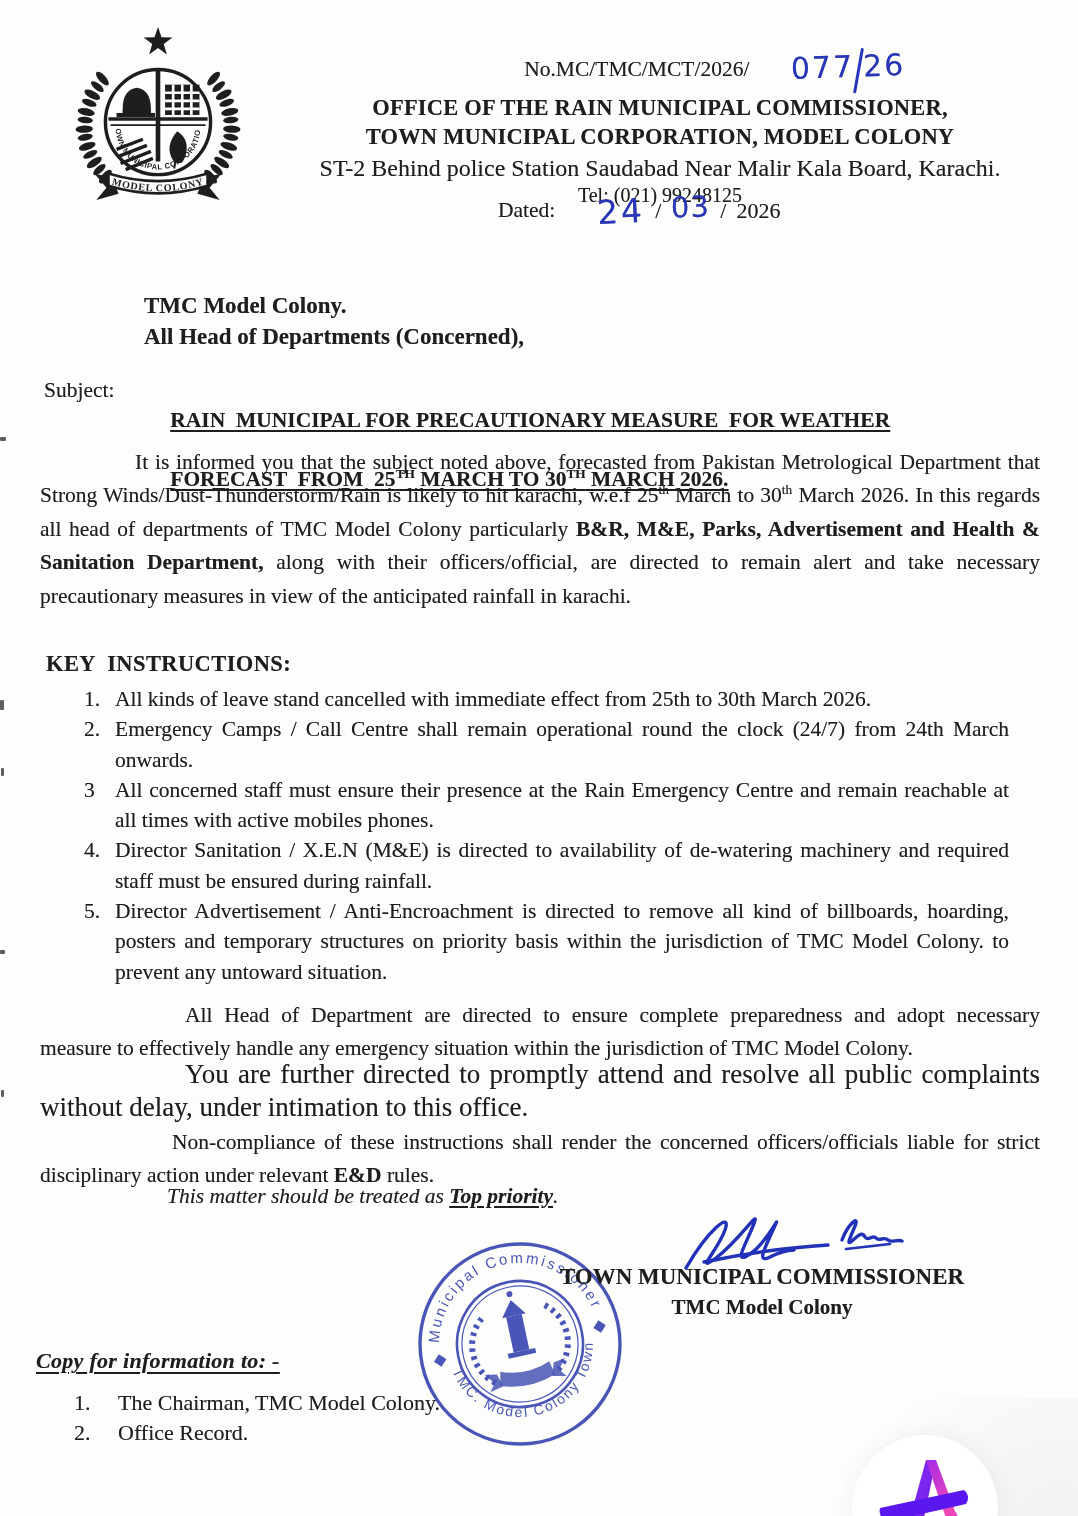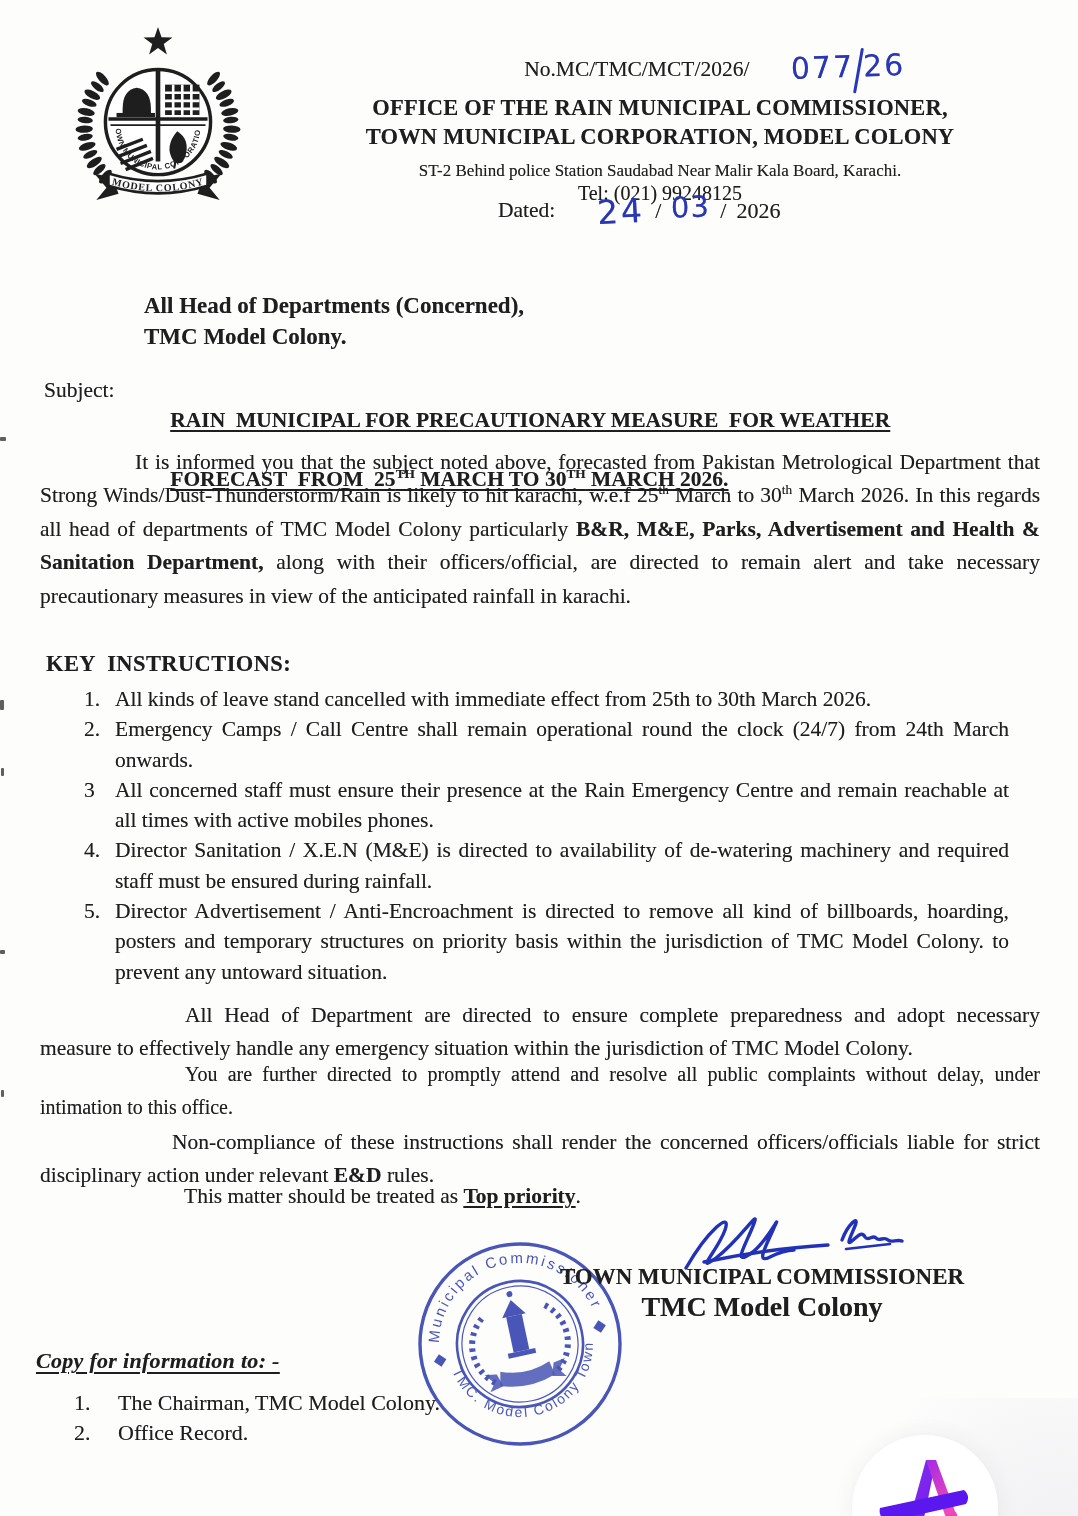--- a/index.html
+++ b/index.html
@@ -12,21 +12,21 @@
   .sup{font-size:.62em;vertical-align:super;line-height:0;}
   .just{text-align:justify;}
   .u2{text-decoration:underline;text-decoration-thickness:2px;text-underline-offset:3px;}
 
   
   .hdr{left:310px;top:56px;width:700px;text-align:center;line-height:1.28;}
   .refline{display:flex;justify-content:center;align-items:flex-start;transform:translateX(55px);font-size:21.5px;gap:36px;}
   .refhand{font-size:30px;margin-left:6px;margin-top:-8px;transform:rotate(-2deg);letter-spacing:2px;display:flex;align-items:flex-start;}
   .refslash{display:inline-block;width:3px;height:46px;background:#2836bb;transform:rotate(12deg);margin:0 3px;border-radius:2px;}
   .office{font-size:22.5px;font-weight:bold;letter-spacing:.2px;}
-  .addr{font-size:17px;margin-top:8px;}
+  .addr{font-size:24px;margin-top:1px;}
   .tel{font-size:20px;}
   .dated{left:498px;top:198px;font-size:21.5px;display:flex;align-items:flex-start;}
   .dday{font-size:33px;margin-left:42px;margin-top:-6px;transform:rotate(-3deg);letter-spacing:3px;}
   .dsl{margin:0 10px;font-size:22px;}
   .dmon{font-size:29px;margin-top:-8px;transform:rotate(-2deg);letter-spacing:1px;}
   .dyr{font-size:22px;text-align:center;}
 
   
   .rcpt{left:144px;top:290px;font-size:23px;font-weight:bold;line-height:31px;}
   .subj{left:44px;top:376px;width:916px;display:flex;font-size:21.5px;line-height:29.5px;}
@@ -35,29 +35,29 @@
   .subj-text .u2{text-decoration-thickness:2.2px;}
 
   
   .p1{left:40px;top:446px;width:1000px;font-size:21.5px;line-height:33.4px;text-indent:95px;}
   .keyhead{left:46px;top:651px;font-size:22.5px;font-weight:bold;letter-spacing:.4px;white-space:pre;}
   .insts{left:84px;top:684px;width:925px;font-size:21.5px;line-height:30.3px;}
   .inst-row{display:flex;}
   .inst-num{flex:0 0 31px;}
   .inst-text{flex:1;text-align:justify;}
   .p2{left:40px;top:988px;width:1000px;font-size:21.5px;line-height:33px;text-indent:145px;margin-top:11px;}
-  .p3{left:40px;top:1058px;width:1000px;font-size:20px;line-height:33px;text-indent:145px;}
+  .p3{left:40px;top:1058px;width:1000px;font-size:27px;line-height:33px;text-indent:145px;}
   .p4{left:40px;top:1126px;width:1000px;font-size:21.5px;line-height:33px;text-indent:132px;}
-  .p5{left:184px;top:1184px;font-size:21.5px;}
+  .p5{left:167px;top:1184px;font-size:21.5px;font-style:italic;}
 
   
   .sigsvg{left:672px;top:1200px;}
   .sigblock{left:552px;top:1262px;width:420px;text-align:center;font-weight:bold;line-height:30px;}
   .sigblock .l1{font-size:23px;}
-  .sigblock .l2{font-size:28px;}
+  .sigblock .l2{font-size:21px;}
 
   
   .stamp{left:411px;top:1235px;mix-blend-mode:multiply;opacity:.93;}
 
   
   .copyhead{left:36px;top:1348px;font-size:22px;font-weight:bold;font-style:italic;
             text-decoration:underline;text-decoration-thickness:2.4px;text-underline-offset:4px;letter-spacing:.3px;}
   .copyitems{left:74px;top:1388px;font-size:22px;line-height:30px;}
   .copy-row{display:flex;}
   .copy-num{flex:0 0 44px;}
@@ -183,22 +183,22 @@
   <div class="abs dated ink">
     <span>Dated:</span>
     <span class="hand dday">24</span>
     <span class="dsl">/</span>
     <span class="hand dmon">03</span>
     <span class="dsl">/</span>
     <span class="dyr">2026</span>
   </div>
 
   <div class="abs rcpt ink">
+    <div>TMC Model Colony.</div>
     <div>All Head of Departments (Concerned),</div>
-    <div>TMC Model Colony.</div>
   </div>
 
   <div class="abs subj ink">
     <div class="subj-label">Subject:</div>
     <div class="subj-text">
       <span class="u2">RAIN  MUNICIPAL FOR PRECAUTIONARY MEASURE  FOR WEATHER</span><br>
       <span class="u2"><span>FORECAST  FROM  25</span><span class="sup">TH</span><span> MARCH TO 30</span><span class="sup">TH</span><span> MARCH 2026.</span></span>
     </div>
   </div>
 

